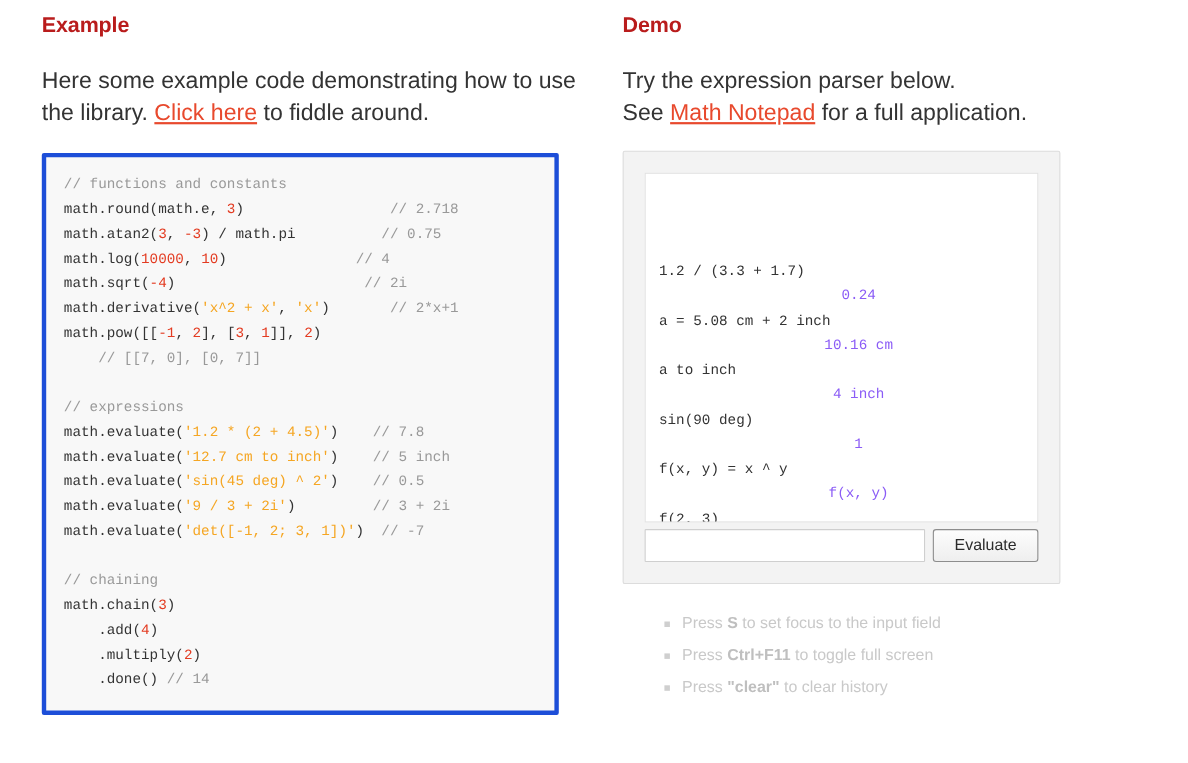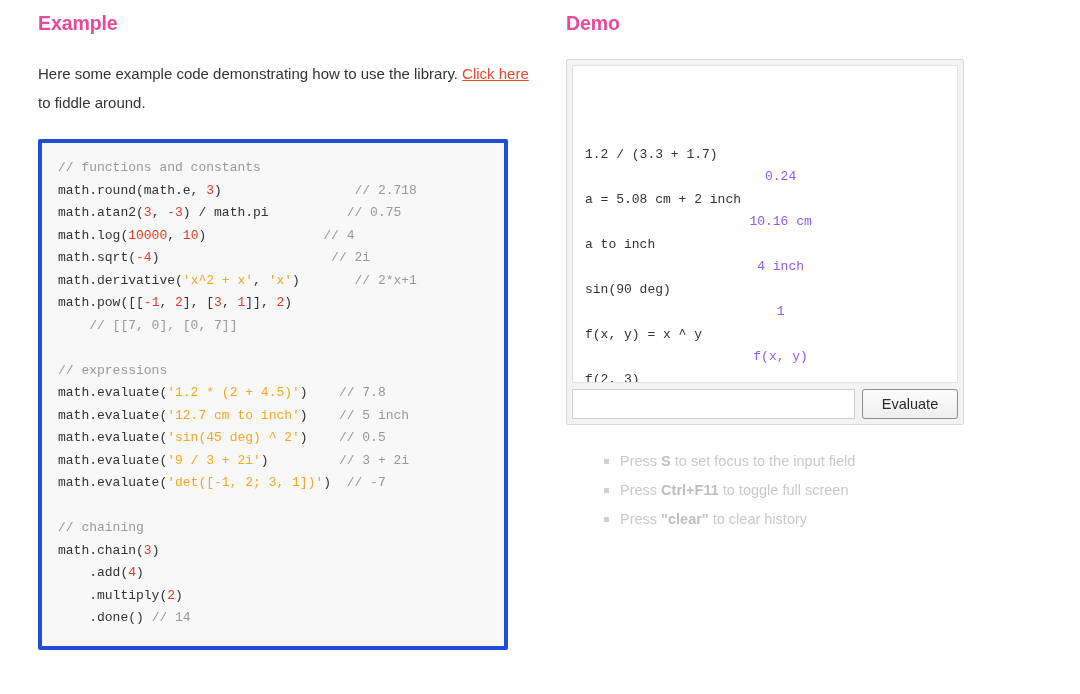--- a/index.html
+++ b/index.html
@@ -35,27 +35,27 @@
   }
   .col-right {
     width: 477px;
     flex: 0 0 477px;
     margin-left: 31px;
   }
 
   h2.section-title {
     font-size: 19.5px;
     font-weight: bold;
-    color: #ec4899;
+    color: #b91c1c;
     margin: 0 0 24px 0;
     letter-spacing: -0.1px;
   }
 
   p.intro {
-    font-size: 15px;
+    font-size: 21px;
     line-height: 29px;
     margin: 0 0 22px 0;
     color: #333333;
   }
   p.intro.demo-intro {
     margin-bottom: 20px;
   }
 
   a.link {
     color: #e8492d;
@@ -80,21 +80,21 @@
   .code-block .cm { color: #999999; }
   .code-block .num { color: #e33b21; }
   .code-block .str { color: #f5a623; }
 
   
   .demo-shell {
     width: 398px;
     border: 1px solid #dcdcdc;
     background: #f3f3f3;
     border-radius: 2px;
-    padding: 5px;
+    padding: 19px;
     box-sizing: border-box;
   }
   .demo-output {
     position: relative;
     background: #ffffff;
     border: 1px solid #e2e2e2;
     height: 318px;
     box-sizing: border-box;
     padding: 10px 12px;
     font-family: "Liberation Mono", "DejaVu Sans Mono", monospace;
@@ -186,20 +186,21 @@
       <h2 class="section-title">Example</h2>
 
       <p class="intro"><span>Here some example code demonstrating how to use the library. </span><a class="link" href="#">Click here</a><span> to fiddle around.</span></p>
 
       <div class="code-block" id="example-code"><div><span class="cm">// functions and constants</span></div><div><span>math.round(math.e, </span><span class="num">3</span><span>)</span><span>                 </span><span class="cm">// 2.718</span></div><div><span>math.atan2(</span><span class="num">3</span><span>, </span><span class="num">-3</span><span>) / math.pi</span><span>          </span><span class="cm">// 0.75</span></div><div><span>math.log(</span><span class="num">10000</span><span>, </span><span class="num">10</span><span>)</span><span>               </span><span class="cm">// 4</span></div><div><span>math.sqrt(</span><span class="num">-4</span><span>)</span><span>                      </span><span class="cm">// 2i</span></div><div><span>math.derivative(</span><span class="str">'x^2 + x'</span><span>, </span><span class="str">'x'</span><span>)</span><span>       </span><span class="cm">// 2*x+1</span></div><div><span>math.pow([[</span><span class="num">-1</span><span>, </span><span class="num">2</span><span>], [</span><span class="num">3</span><span>, </span><span class="num">1</span><span>]], </span><span class="num">2</span><span>)</span></div><div><span class="cm">    // [[7, 0], [0, 7]]</span></div><div><span> </span></div><div><span class="cm">// expressions</span></div><div><span>math.evaluate(</span><span class="str">'1.2 * (2 + 4.5)'</span><span>)</span><span>    </span><span class="cm">// 7.8</span></div><div><span>math.evaluate(</span><span class="str">'12.7 cm to inch'</span><span>)</span><span>    </span><span class="cm">// 5 inch</span></div><div><span>math.evaluate(</span><span class="str">'sin(45 deg) ^ 2'</span><span>)</span><span>    </span><span class="cm">// 0.5</span></div><div><span>math.evaluate(</span><span class="str">'9 / 3 + 2i'</span><span>)</span><span>         </span><span class="cm">// 3 + 2i</span></div><div><span>math.evaluate(</span><span class="str">'det([-1, 2; 3, 1])'</span><span>)</span><span>  </span><span class="cm">// -7</span></div><div><span> </span></div><div><span class="cm">// chaining</span></div><div><span>math.chain(</span><span class="num">3</span><span>)</span></div><div><span>    .add(</span><span class="num">4</span><span>)</span></div><div><span>    .multiply(</span><span class="num">2</span><span>)</span></div><div><span>    .done() </span><span class="cm">// 14</span></div></div>
     </div>
 
     <div class="col-right">
       <h2 class="section-title">Demo</h2>
 
+      <p class="intro demo-intro"><span>Try the expression parser below.</span><br><span>See </span><a class="link" href="#">Math Notepad</a><span> for a full application.</span></p>
 
       <div class="demo-shell">
 
         <div class="demo-output" id="demo-output">
           <span class="expand-icon">
             
           </span>
         <div>1.2 / (3.3 + 1.7)</div><div class="res">    0.24</div><div>a = 5.08 cm + 2 inch</div><div class="res">    10.16 cm</div><div>a to inch</div><div class="res">    4 inch</div><div>sin(90 deg)</div><div class="res">    1</div><div>f(x, y) = x ^ y</div><div class="res">    f(x, y)</div><div>f(2, 3)</div></div>
 
         <div class="demo-inputrow">

